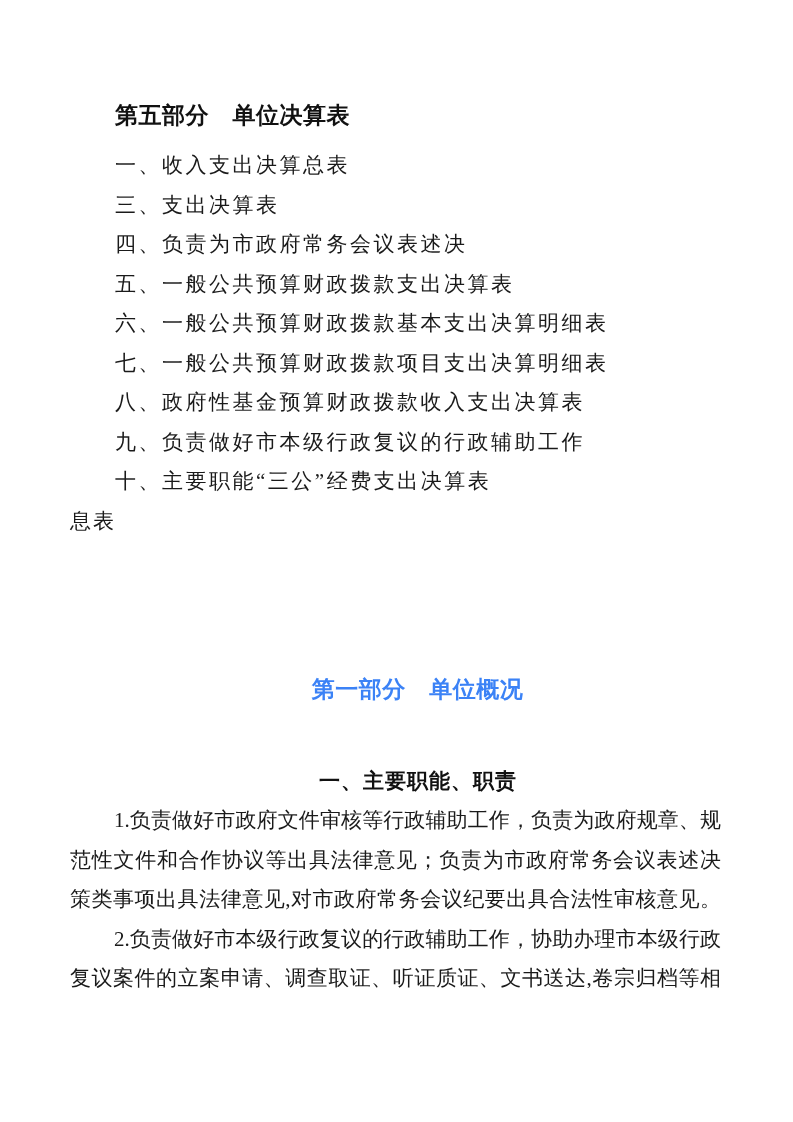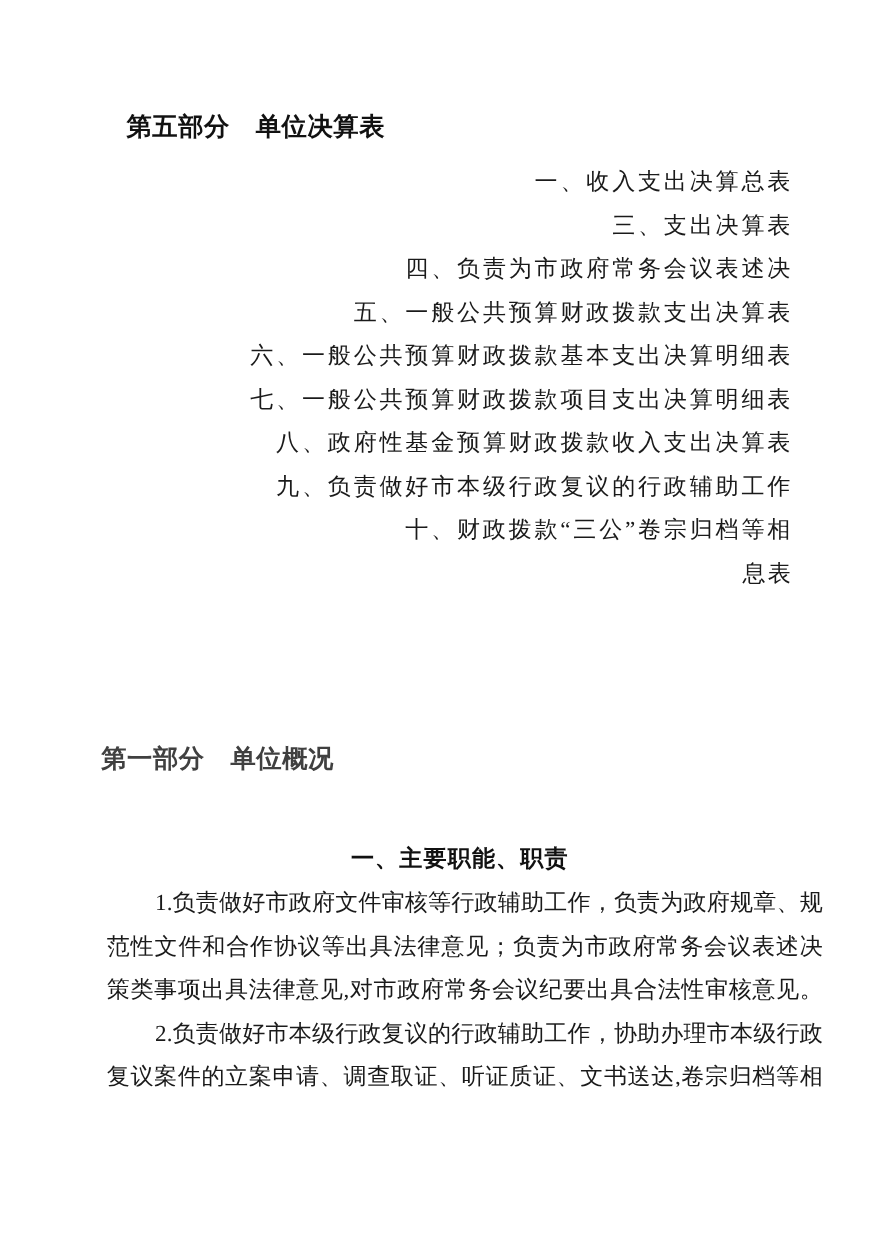--- a/index.html
+++ b/index.html
@@ -30,43 +30,43 @@
     left: 70px;
     top: 146px;
     width: 651px;
   }
   .toc-line {
     font-size: 21px;
     line-height: 39.5px;
     letter-spacing: 2.5px;
     text-indent: 45px;
     white-space: nowrap;
-    text-align: right;
   }
   .toc-line.wrap-first {
     white-space: normal;
     letter-spacing: 0;
     text-align: justify;
     text-align-last: justify;
   }
   .toc-line.wrap-rest {
     text-indent: 0;
     letter-spacing: 2px;
   }
   .part1-title {
     position: absolute;
     left: 92px;
     top: 670px;
     width: 651px;
     margin: 0;
+    text-align: center;
     font-size: 23px;
     font-weight: bold;
     line-height: 39.5px;
     letter-spacing: 0.5px;
-    color: #404040;
+    color: #3b82f6;
   }
   .sec-heading {
     position: absolute;
     left: 70px;
     top: 761px;
     width: 651px;
     margin: 0;
     font-family: "Liberation Sans", "DejaVu Sans", sans-serif;
     font-size: 21px;
     font-weight: bold;
@@ -75,21 +75,20 @@
     letter-spacing: 1px;
     color: #111111;
     white-space: nowrap;
     text-align: center;
   }
   .body-block {
     position: absolute;
     left: 70px;
     top: 801px;
     width: 651px;
-    margin-left: 27px;
   }
   .bline {
     font-size: 21px;
     line-height: 39.5px;
     text-align: justify;
     text-align-last: justify;
   }
   .bline.first {
     text-indent: 44px;
   }
@@ -113,21 +112,21 @@
 
   <div class="toc">
     <div class="toc-line">一、收入支出决算总表</div>
     <div class="toc-line">三、支出决算表</div>
     <div class="toc-line">四、负责为市政府常务会议表述决</div>
     <div class="toc-line">五、一般公共预算财政拨款支出决算表</div>
     <div class="toc-line">六、一般公共预算财政拨款基本支出决算明细表</div>
     <div class="toc-line">七、一般公共预算财政拨款项目支出决算明细表</div>
     <div class="toc-line">八、政府性基金预算财政拨款收入支出决算表</div>
     <div class="toc-line">九、负责做好市本级行政复议的行政辅助工作</div>
-    <div class="toc-line">十、财政拨款“三公”卷宗归档等相</div>
+    <div class="toc-line">十、主要职能“三公”经费支出决算表</div>
     <div class="toc-line wrap-rest">息表</div>
   </div>
 
   <h2 class="part1-title">第一部分　单位概况</h2>
 
   <h3 class="sec-heading">一、主要职能、职责</h3>
 
   <div class="body-block">
     <div class="bline first">1.负责做好市政府文件审核等行政辅助工作，负责为政府规章、规</div>
     <div class="bline">范性文件和合作协议等出具法律意见；负责为市政府常务会议表述决</div>

